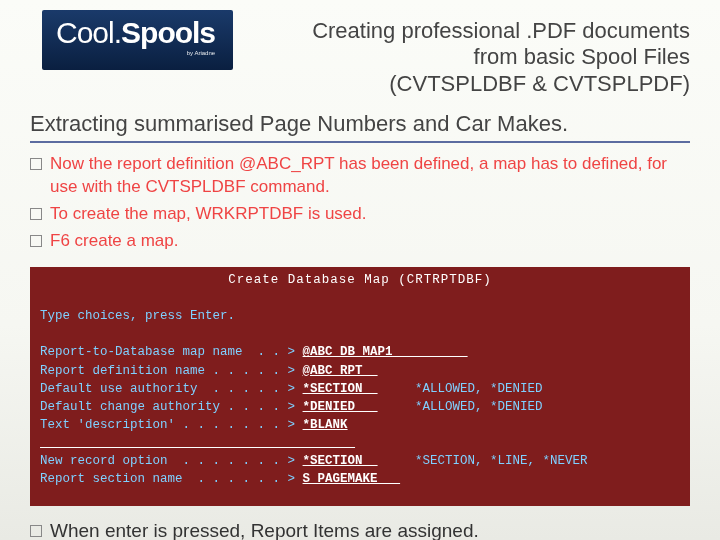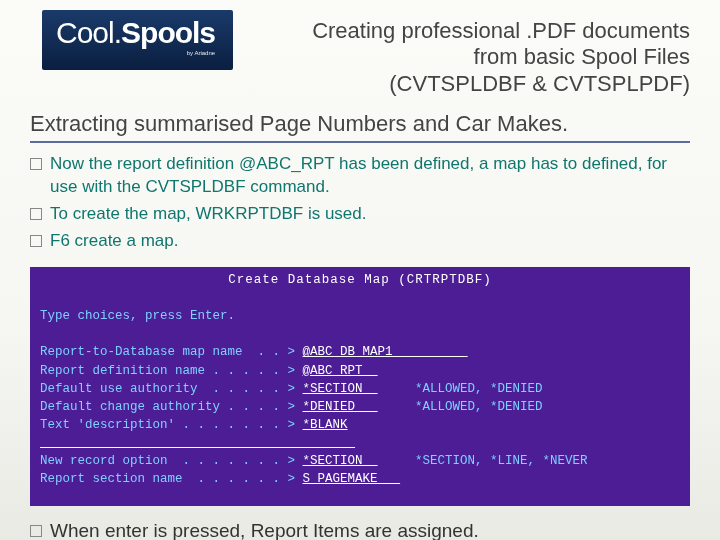--- a/index.html
+++ b/index.html
@@ -55,49 +55,49 @@
     text-align: left;
     font-size: 22px;
     color: #444;
     border-bottom: 2px solid #5c6ca0;
     padding-bottom: 4px;
     margin-top: 14px;
     margin-bottom: 10px;
   }
   .bullets {
     font-size: 17px;
-    color: #0f766e;
+    color: #ef4444;
     line-height: 1.35;
   }
   .bullets .bullet {
     display: flex;
     margin-bottom: 4px;
   }
   .bullets .sq {
     width: 10px;
     height: 10px;
     border: 1px solid #888;
     margin-top: 5px;
     margin-right: 8px;
     flex-shrink: 0;
   }
   .term {
-    background: #4c1d95;
+    background: #7f1d1d;
     color: #fff;
     font-family: "Courier New", monospace;
     font-size: 12.5px;
     padding: 4px 10px 18px 10px;
     margin: 14px 0 14px 0;
     line-height: 1.45;
     white-space: pre;
   }
   .term .title { color: #fff; text-align: center; display: block; letter-spacing: 1px; }
   .term .cyan { color: #7fd0ff; margin-top: 17px; }
   .term .white { color: #fff; }
-  .term .underline { text-decoration: underline; }
+  .term .underline { text-decoration: underline; font-weight: bold; }
   .footer-bullet {
     font-size: 19px;
     color: #333;
     display: flex;
   }
   .footer-bullet .sq {
     width: 10px;
     height: 10px;
     border: 1px solid #888;
     margin-top: 5px;

